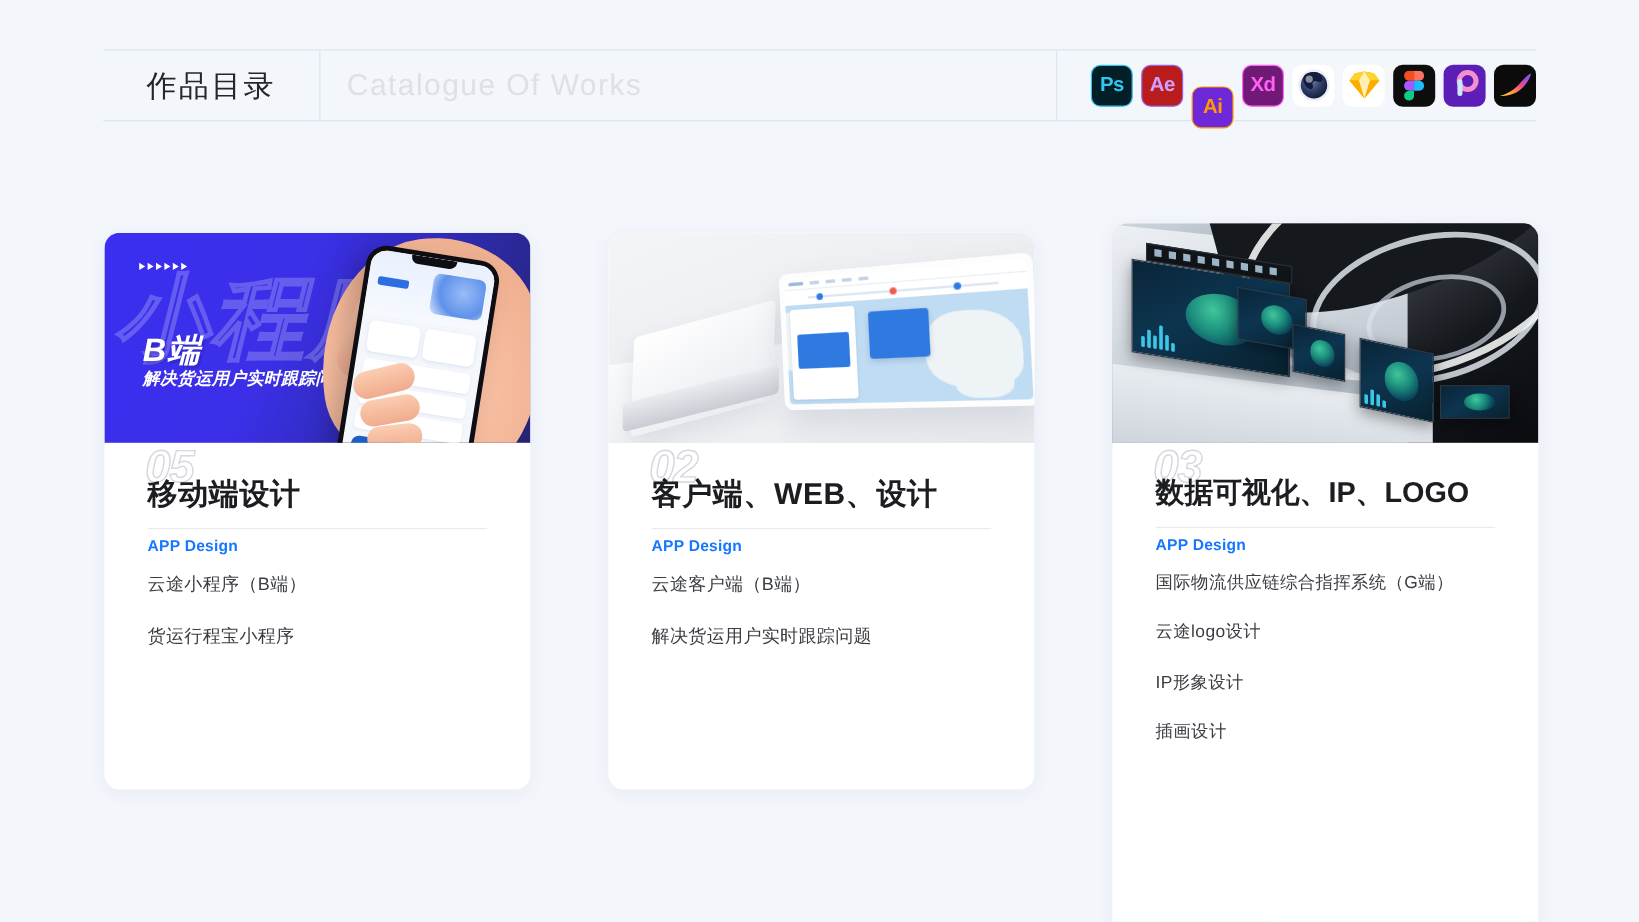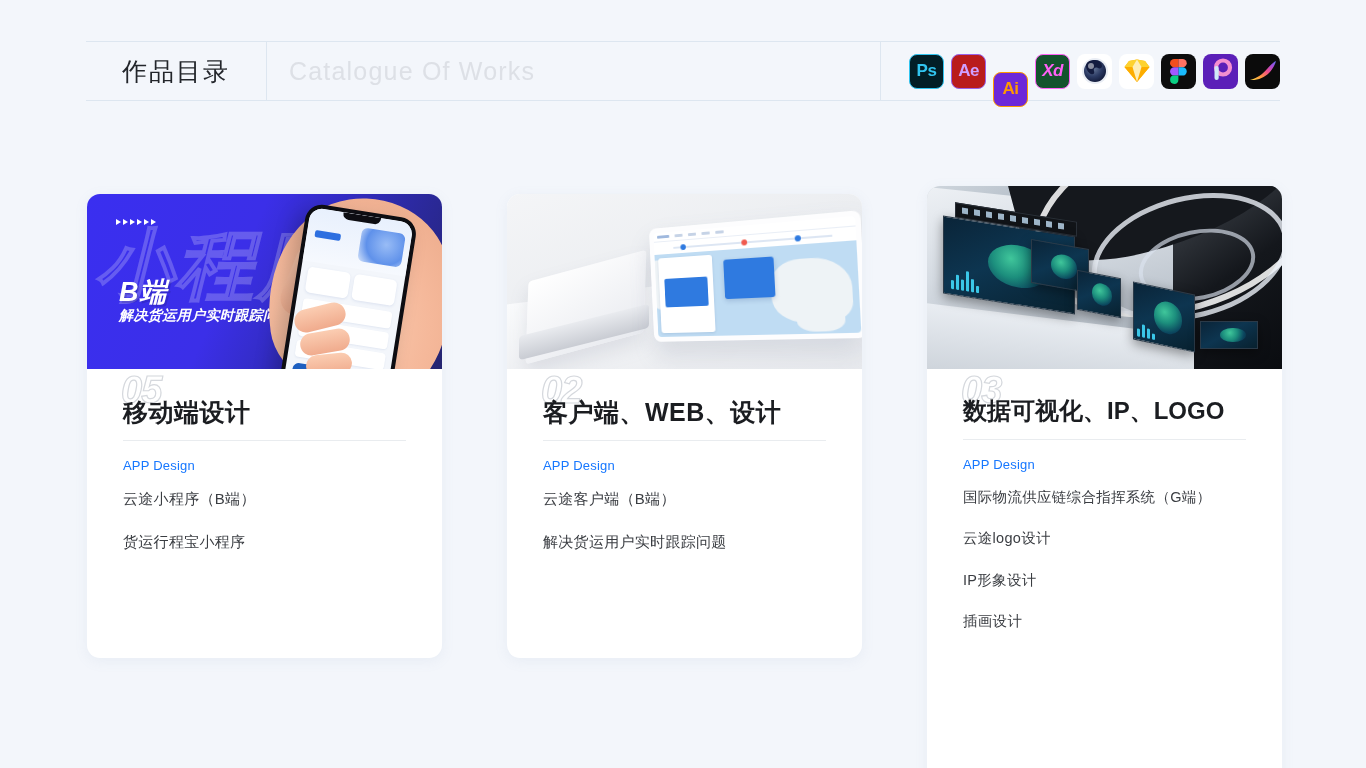--- a/index.html
+++ b/index.html
@@ -79,21 +79,21 @@
     font-weight: 700;
     letter-spacing: -0.5px;
     flex-shrink: 0;
     position: relative;
     overflow: hidden;
     font-family: "Liberation Sans", sans-serif;
   }
   .ic-ps { background: #021e26; color: #31c5f0; border: 1.5px solid #31c5f0; box-sizing: border-box; }
   .ic-ae { background: #b91c1c; color: #cfa0ff; border: 1.5px solid #9a62e8; box-sizing: border-box; }
   .ic-ai { background: #6d28d9; color: #ff9a00; border: 1.5px solid #ff9a00; box-sizing: border-box; margin-top: 36px; }
-  .ic-xd { background: #14532d; color: #ff61f6; border: 1.5px solid #ff61f6; box-sizing: border-box; font-style: italic; }
+  .ic-xd { background: #701a75; color: #ff61f6; border: 1.5px solid #ff61f6; box-sizing: border-box; }
   .ic-c4d { background: #ffffff; }
   .ic-sketch { background: #ffffff; }
   .ic-figma { background: #0d0d0d; }
   .ic-principle { background: #5b1fb8; }
   .ic-procreate { background: #0b0b0b; }
 
   
   .cards {
     position: absolute;
     left: 87px;
@@ -157,22 +157,22 @@
 
   .card-rule {
     height: 1px;
     background: #e9ecef;
     margin-top: 13px;
   }
 
   .card-sub {
     font-size: 13px;
     color: #1677ff;
-    font-weight: 400;
-    margin-top: 17px;
+    font-weight: 700;
+    margin-top: 6px;
     letter-spacing: 0.2px;
   }
 
   .card-list { margin-top: 14px; }
   .card-list-item {
     font-size: 15px;
     color: #3a3d42;
     line-height: 1.55;
     margin-bottom: 20px;
     letter-spacing: 0.3px;

